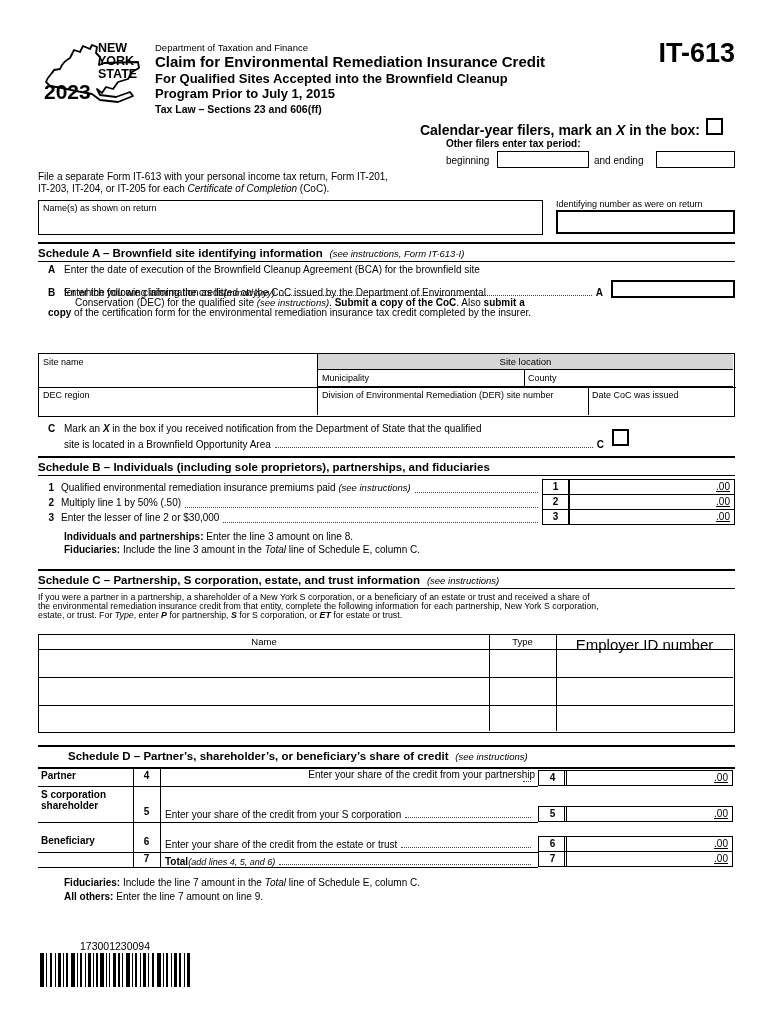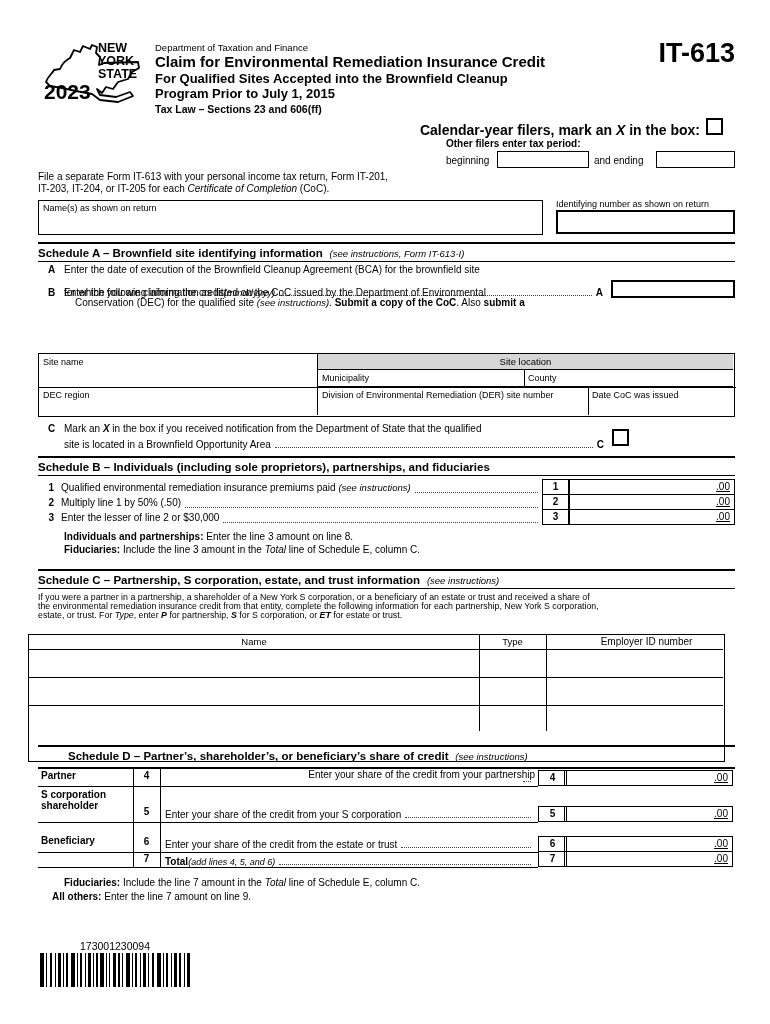--- a/index.html
+++ b/index.html
@@ -59,21 +59,21 @@
   <div class="abs box" style="left:497px;top:151px;width:92px;height:17px;"></div>
   <div class="abs" style="left:594px;top:155px;font-size:10px;">and ending</div>
   <div class="abs box" style="left:656px;top:151px;width:79px;height:17px;"></div>
 
   <div class="abs body10" style="left:38px;top:172px;">File a separate Form IT-613 with your personal income tax return, Form IT-201,</div>
   <div class="abs body10" style="left:38px;top:184px;"><span>IT-203, IT-204, or IT-205 for each </span><span class="i">Certificate of Completion</span><span> (CoC).</span></div>
 
   <div class="abs box" style="left:38px;top:200px;width:505px;height:35px;">
     <div class="celllabel" style="left:4px;top:2px;">Name(s) as shown on return</div>
   </div>
-  <div class="abs small" style="left:556px;top:199px;">Identifying number as shown on return</div>
+  <div class="abs small" style="left:556px;top:199px;">Identifying number as were on return</div>
   <div class="abs box2" style="left:556px;top:210px;width:179px;height:24px;"></div>
 
   <div class="abs sched" style="left:38px;top:242px;width:697px;">
     <span class="t">Schedule A – Brownfield site identifying information</span>
     <span class="n">(see instructions, Form IT-613-I)</span>
   </div>
 
   <div class="abs fl body10" style="left:48px;top:265px;">
     <span class="b" style="width:16px;">A</span>
     <span>Enter the date of execution of the Brownfield Cleanup Agreement (BCA) for the brownfield site</span>
@@ -84,20 +84,21 @@
     <span class="dots"></span>
     <span class="b" style="margin-right:8px;">A</span>
     <div class="box2" style="width:124px;height:18px;"></div>
   </div>
 
   <div class="abs fl body10" style="left:48px;top:288px;">
     <span class="b" style="width:16px;">B</span>
     <span>Enter the following information as listed on the CoC issued by the Department of Environmental</span>
   </div>
   <div class="abs body10" style="left:75px;top:298px;"><span>Conservation (DEC) for the qualified site </span><span class="i" style="font-size:9.5px;">(see instructions)</span><span>. </span><span class="b">Submit a copy of the CoC</span><span>. Also </span><span class="b">submit a</span></div>
+  <div class="abs body10" style="left:48px;top:308px;"><span class="b">copy</span><span> of the certification form for the environmental remediation insurance tax credit completed by the insurer.</span></div>
 
   <div class="abs" style="left:38px;top:353px;width:697px;height:64px;border:1.8px solid #000;box-sizing:border-box;">
     <div class="abs" style="left:278px;top:0;width:416px;height:16px;background:#d6d6d6;border-left:1.2px solid #000;border-bottom:1.2px solid #000;box-sizing:border-box;text-align:center;font-size:9.5px;line-height:15px;">Site location</div>
     <div class="hl" style="left:278px;top:32px;width:416px;"></div>
     <div class="hl" style="left:0;top:32.5px;width:697px;"></div>
     <div class="vl" style="left:278px;top:0;height:61px;"></div>
     <div class="vl" style="left:485px;top:16px;height:17px;"></div>
     <div class="vl" style="left:549px;top:33px;height:28px;"></div>
     <div class="celllabel" style="left:4px;top:3px;">Site name</div>
     <div class="abs" style="left:0;top:0;width:278px;height:32px;"></div>
@@ -160,29 +161,29 @@
   <div class="abs body10" style="left:64px;top:545px;"><span class="b">Fiduciaries:</span><span> Include the line 3 amount in the </span><span class="i">Total</span><span> line of Schedule E, column C.</span></div>
 
   <div class="abs sched" style="left:38px;top:569px;width:697px;">
     <span class="t">Schedule C – Partnership, S corporation, estate, and trust information</span>
     <span class="n">(see instructions)</span>
   </div>
   <div class="abs para" style="left:38px;top:593px;">If you were a partner in a partnership, a shareholder of a New York S corporation, or a beneficiary of an estate or trust and received a share of</div>
   <div class="abs para" style="left:38px;top:602px;">the environmental remediation insurance credit from that entity, complete the following information for each partnership, New York S corporation,</div>
   <div class="abs para" style="left:38px;top:611px;"><span>estate, or trust. For </span><span class="i">Type</span><span>, enter </span><span class="bi">P</span><span> for partnership, </span><span class="bi">S</span><span> for S corporation, or </span><span class="bi">ET</span><span> for estate or trust.</span></div>
 
-  <div class="abs" style="left:28px;top:634px;width:697px;height:128px;border:1.5px solid #000;box-sizing:border-box;">
+  <div class="abs" style="left:38px;top:634px;width:697px;height:99px;border:1.5px solid #000;box-sizing:border-box;">
     <div class="hl" style="left:0;top:14px;width:694px;"></div>
     <div class="hl" style="left:0;top:42px;width:694px;"></div>
     <div class="hl" style="left:0;top:70px;width:694px;"></div>
     <div class="vl" style="left:450px;top:0;height:96px;"></div>
     <div class="vl" style="left:517px;top:0;height:96px;"></div>
     <div class="abs" style="left:0;top:1px;width:450px;text-align:center;font-size:9.5px;">Name</div>
     <div class="abs" style="left:450px;top:1px;width:67px;text-align:center;font-size:9.5px;">Type</div>
-    <div class="abs" style="left:517px;top:1px;width:177px;text-align:center;font-size:10px;margin-left:12px;">Employer ID number</div>
+    <div class="abs" style="left:517px;top:1px;width:177px;text-align:center;font-size:15px;">Employer ID number</div>
     <div class="abs" style="left:0;top:14px;width:450px;height:28px;"></div>
     <div class="abs" style="left:450px;top:14px;width:67px;height:28px;"></div>
     <div class="abs" style="left:517px;top:14px;width:177px;height:28px;"></div>
     <div class="abs" style="left:0;top:42px;width:450px;height:28px;"></div>
     <div class="abs" style="left:450px;top:42px;width:67px;height:28px;"></div>
     <div class="abs" style="left:517px;top:42px;width:177px;height:28px;"></div>
     <div class="abs" style="left:0;top:70px;width:450px;height:26px;"></div>
     <div class="abs" style="left:450px;top:70px;width:67px;height:26px;"></div>
     <div class="abs" style="left:517px;top:70px;width:177px;height:26px;"></div>
   </div>
@@ -241,21 +242,21 @@
     <div class="abx abs body10" style="left:527.5px;top:69px;width:169px;height:16px;">
         <span>.00</span>
       </div>
     <div class="nbx abs body10" style="left:500px;top:84px;width:29px;height:16px;">7</div>
     <div class="abx abs body10" style="left:527.5px;top:84px;width:169px;height:16px;">
         <span>.00</span>
       </div>
   </div>
 
   <div class="abs body10" style="left:64px;top:878px;"><span class="b">Fiduciaries:</span><span> Include the line 7 amount in the </span><span class="i">Total</span><span> line of Schedule E, column C.</span></div>
-  <div class="abs body10" style="left:52px;top:892px;"><span class="b">All others:</span><span> Enter the line 7 amount on line 9.</span></div>
+  <div class="abs body10" style="left:64px;top:892px;"><span class="b">All others:</span><span> Enter the line 7 amount on line 9.</span></div>
 
   <div class="abs" style="left:40px;top:940px;width:150px;text-align:center;font-size:10.5px;">173001230094</div>
   <div class="abs" style="left:40px;top:953px;">
     <svg width="150" height="34" viewBox="0 0 150 34">
       <g fill="#000">
         <rect x="0" width="4" height="34"></rect>
           <rect x="6" width="1" height="34"></rect>
           <rect x="10" width="2" height="34"></rect>
         <rect x="15" width="1" height="34"></rect>
           <rect x="18" width="3" height="34"></rect>

